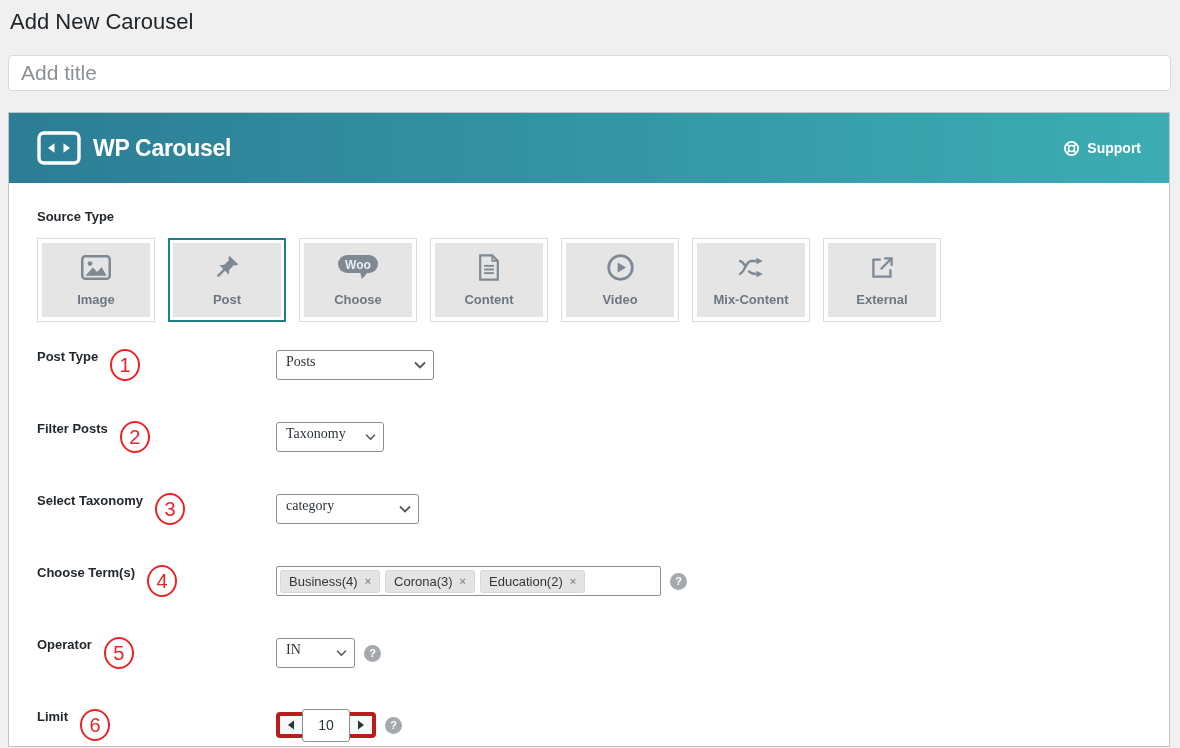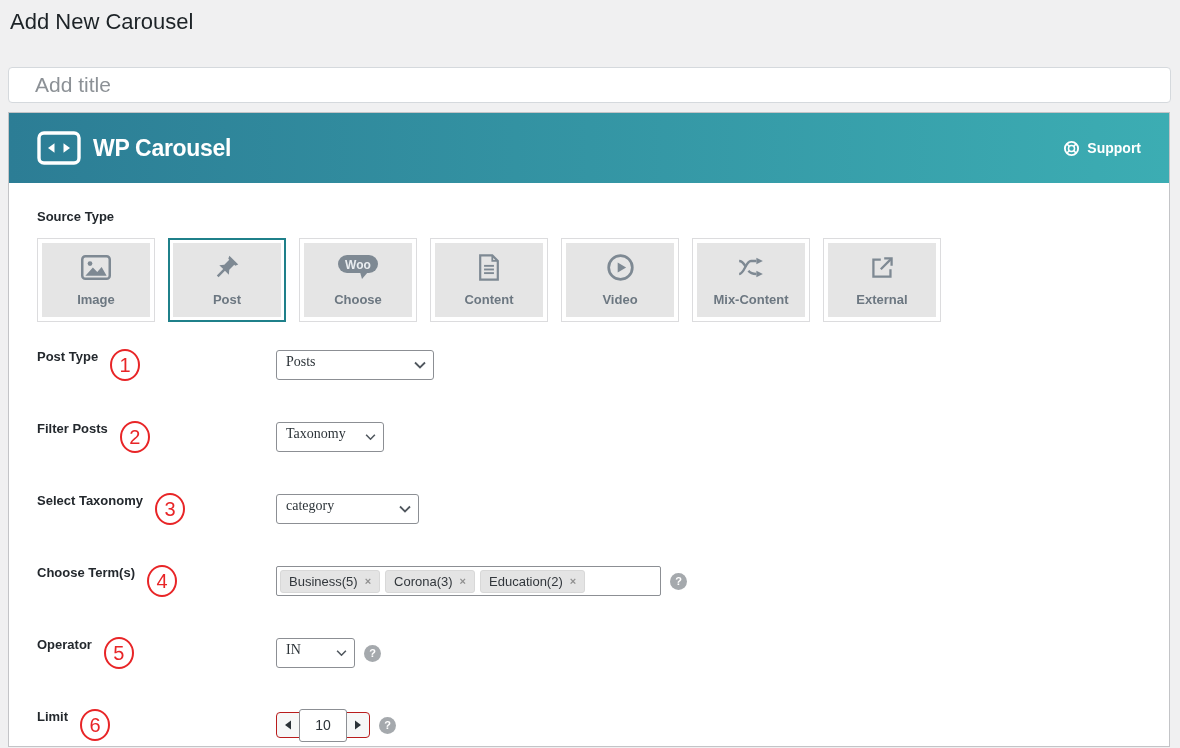--- a/index.html
+++ b/index.html
@@ -15,23 +15,22 @@
   
   .page-heading {
     margin:9px 0 0 10px;
     font-size:22px; font-weight:500; color:#1d2327;
   }
   .title-input {
     display:block; position:absolute; left:8px; top:46px;
     width:1163px; height:36px;
     border:1px solid #d5d9dd; border-radius:4px;
     font-family:"Liberation Sans", sans-serif;
-    font-size:21px; padding:0 26px; color:#2c3338; background:#fff;
+    font-size:21px; padding:0 12px; color:#2c3338; background:#fff;
     outline:none;
-    margin-top:12px;
   }
   .title-input::placeholder { color:#8c9196; opacity:1; }
 
   
   .panel {
     position:absolute; left:8px; top:103px;
     width:1162px; height:635px;
     background:#fff; border:1px solid #c3c4c7;
   }
   .panel-header {
@@ -114,21 +113,21 @@
   .help {
     width:17px; height:17px; border-radius:50%;
     background:#a5a9ad; color:#fff; font-size:11px; font-weight:bold;
     display:inline-flex; align-items:center; justify-content:center;
     margin-left:9px; flex-shrink:0; cursor:help;
   }
 
   
   .stepper {
     display:inline-flex; align-items:center;
-    height:26px; border:1px solid #b91c1c; border-radius:4px;
+    height:26px; border:4px solid #b91c1c; border-radius:4px;
     background:#f6f7f7; overflow:visible;
   }
   .step-btn {
     width:22px; height:24px; display:flex; align-items:center; justify-content:center;
     background:transparent; border:none; cursor:pointer;
   }
   .step-input {
     width:48px; height:33px; border:1px solid #8c8f94; border-radius:3px;
     background:#fff; text-align:center; font-size:14px; color:#2c3338;
     font-family:"Liberation Sans", sans-serif; outline:none; position:relative; z-index:1;
@@ -318,21 +317,21 @@
         </span>
       </div>
 
       <div class="frow">
         <div class="flabel">
           <span>Choose Term(s)</span>
           <span class="circ">4</span>
         </div>
         <div class="terms-box">
           <span class="chip">
-            <span>Business(5)</span>
+            <span>Business(4)</span>
             <span class="chip-x">×</span>
           </span>
           <span class="chip">
             <span>Corona(3)</span>
             <span class="chip-x">×</span>
           </span>
           <span class="chip">
             <span>Education(2)</span>
             <span class="chip-x">×</span>
           </span>

